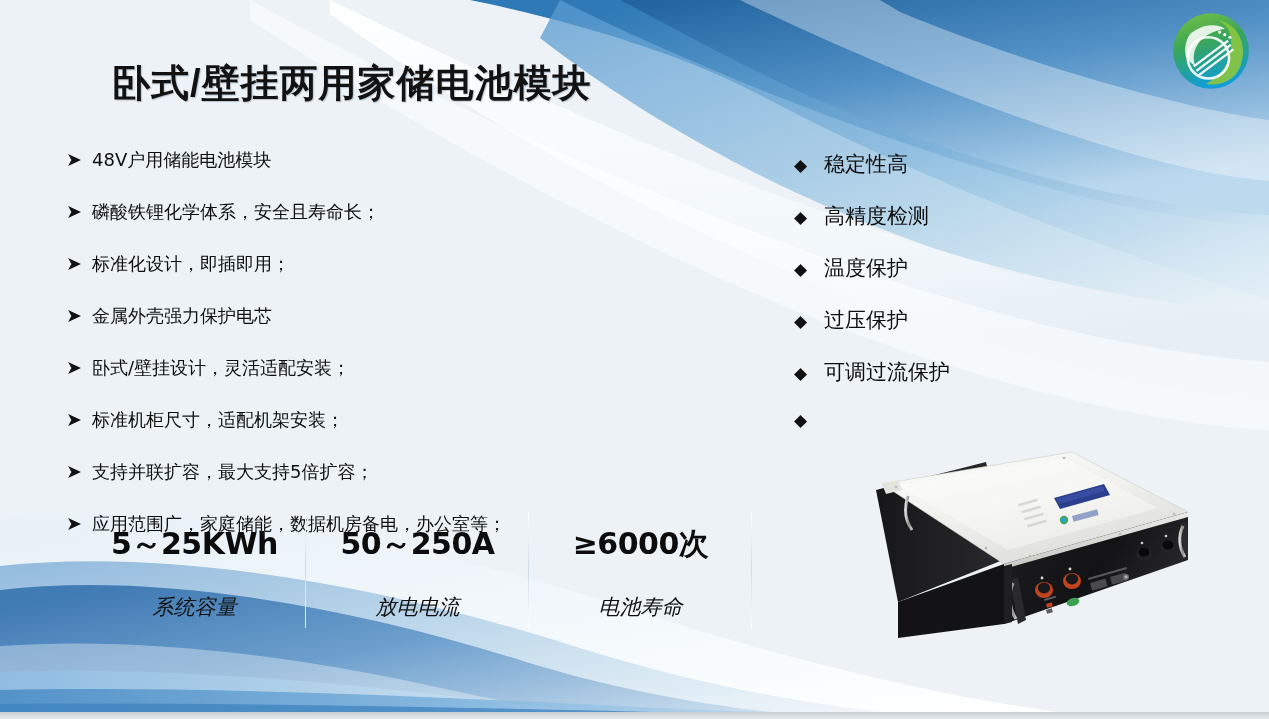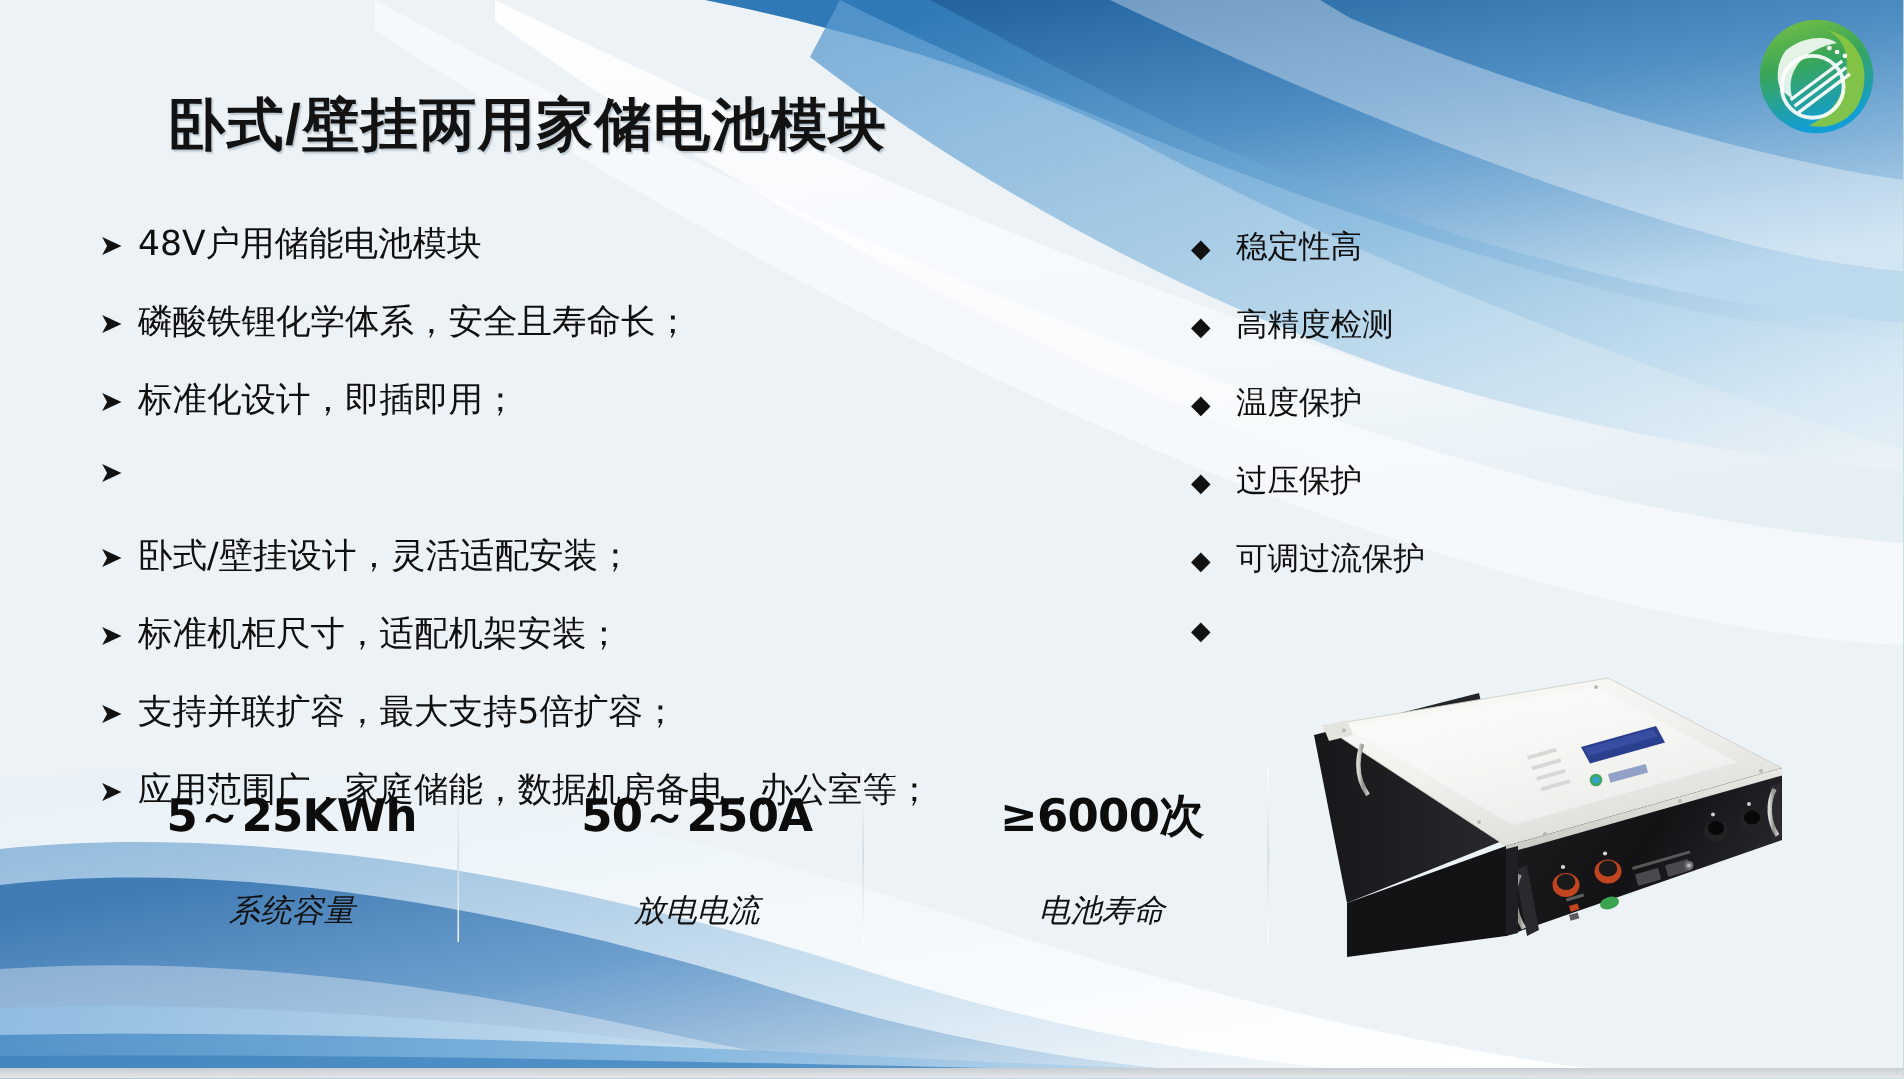--- a/index.html
+++ b/index.html
@@ -5,21 +5,21 @@
   html, body {
     margin: 0;
     padding: 0;
     background: #ffffff;
   }
   #slide {
     position: relative;
     width: 1269px;
     height: 719px;
     overflow: hidden;
-    background: #0f766e;
+    background: #bef264;
     font-family: "Liberation Sans", "DejaVu Sans", sans-serif;
   }
 
   
   #bg-layer {
     position: absolute;
     inset: 0;
     width: 1269px;
     height: 719px;
     pointer-events: none;
@@ -70,36 +70,35 @@
     width: 26px;
     flex: 0 0 26px;
     text-align: left;
   }
   #right-bullets .bullet-marker {
     font-size: 17px;
     width: 30px;
     flex: 0 0 30px;
   }
   .bullet-text {
-    font-size: 23px;
+    font-size: 18px;
     color: #0f0f0f;
     line-height: 1.15;
     font-family: "DejaVu Sans", "Liberation Sans", sans-serif;
   }
   #right-bullets .bullet-text { font-size: 21px; }
 
   
   #stats {
     position: absolute;
     left: 83px;
     top: 512px;
     height: 116px;
     display: flex;
     align-items: stretch;
-    gap: 47px;
   }
   .stat-cell {
     position: relative;
     width: 223px;
     display: flex;
     flex-direction: column;
     align-items: center;
     justify-content: flex-start;
     padding-top: 12px;
     box-sizing: border-box;
@@ -255,20 +254,21 @@
     <div class="bullet-row">
       <span class="bullet-marker">➤</span>
       <span class="bullet-text">磷酸铁锂化学体系，安全且寿命长；</span>
     </div>
     <div class="bullet-row">
       <span class="bullet-marker">➤</span>
       <span class="bullet-text">标准化设计，即插即用；</span>
     </div>
     <div class="bullet-row">
       <span class="bullet-marker">➤</span>
+      <span class="bullet-text">金属外壳强力保护电芯</span>
     </div>
     <div class="bullet-row">
       <span class="bullet-marker">➤</span>
       <span class="bullet-text">卧式/壁挂设计，灵活适配安装；</span>
     </div>
     <div class="bullet-row">
       <span class="bullet-marker">➤</span>
       <span class="bullet-text">标准机柜尺寸，适配机架安装；</span>
     </div>
     <div class="bullet-row">

